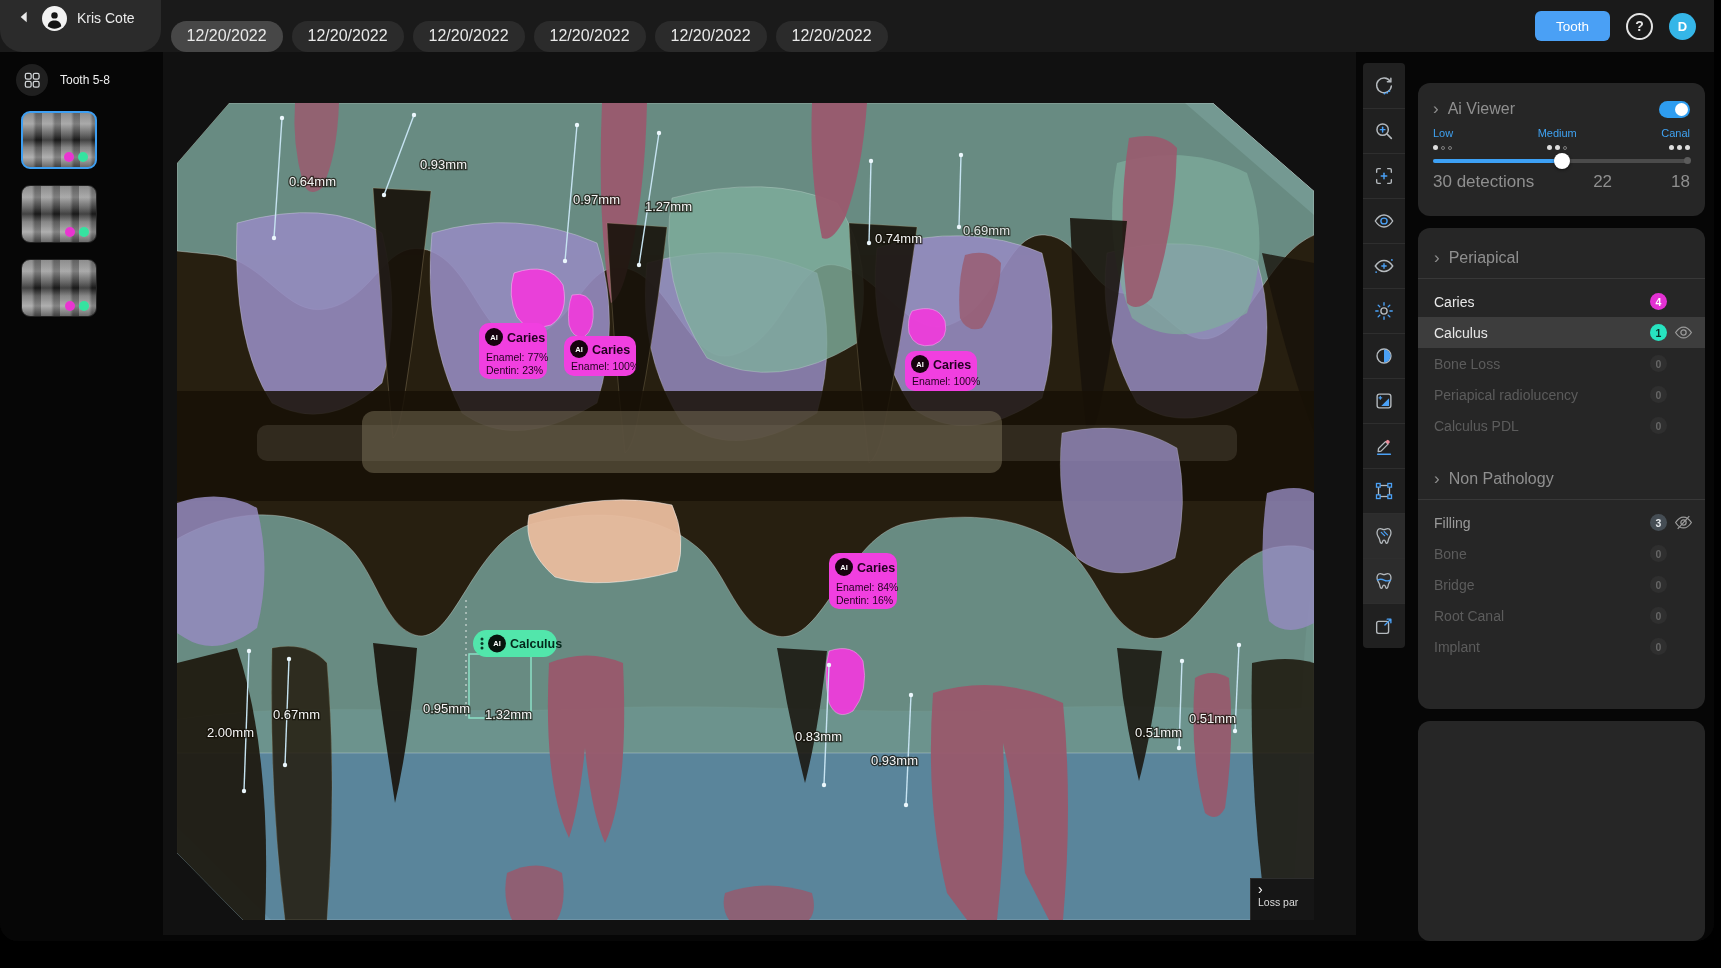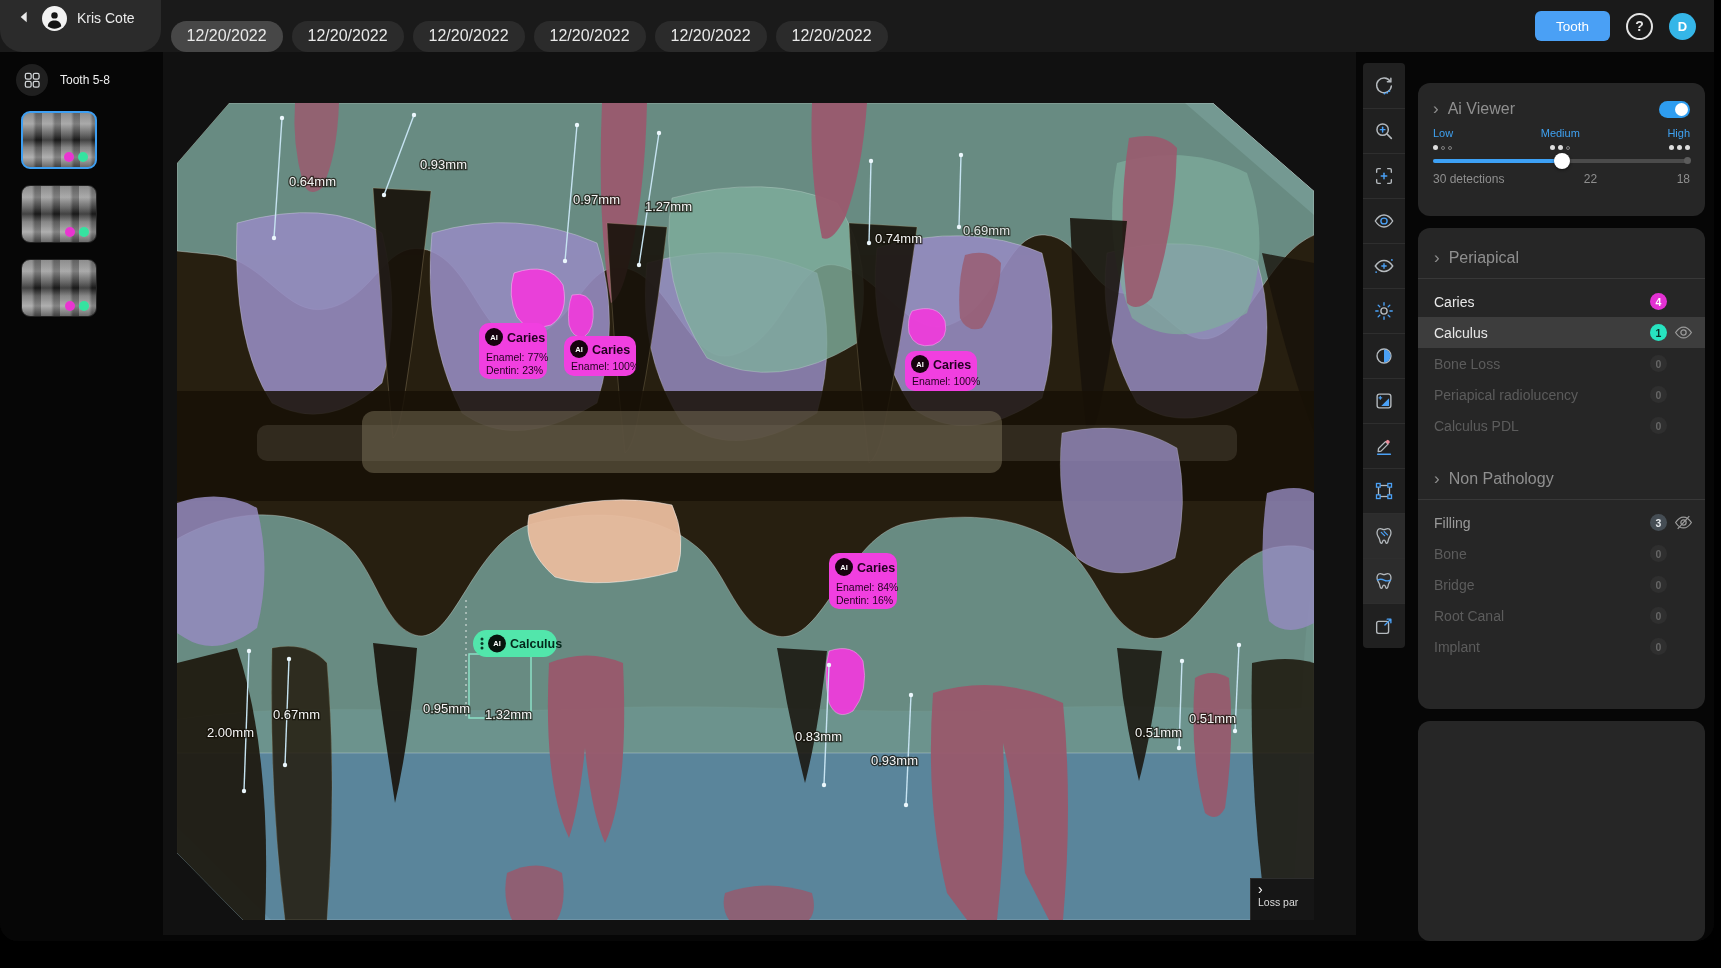--- a/index.html
+++ b/index.html
@@ -103,21 +103,21 @@
   .lvl { display:flex; flex-direction:column; gap:6px; font-size:11px; color:#3fa2f2; }
   .lvl.mid { align-items:center; }
   .lvl.high { align-items:flex-end; }
   .dots { display:flex; gap:3px; align-items:center; }
   .dt { width:5px; height:5px; border-radius:50%; background:#dedede; }
   .dt.o { background:transparent; border:1px solid #7e7e7e; width:4px; height:4px; }
   .track { margin:9px 15px 7px 15px; height:4px; border-radius:2px; background:#4b4b4b; position:relative; cursor:pointer; }
   .track .fill { width:50%; height:100%; background:#3da1f5; border-radius:2px; }
   .track .knob { position:absolute; left:calc(50% - 8px); top:-6px; width:16px; height:16px; background:#fff; border-radius:50%; box-shadow:0 1px 3px rgba(0,0,0,.5); }
   .track .enddot { position:absolute; right:-1px; top:-2px; width:7px; height:7px; background:#5c5c5c; border-radius:50%; }
-  .av-nums { display:flex; justify-content:space-between; padding:2px 15px 0 15px; font-size:12px; color:#8f8f8f; }
+  .av-nums { display:flex; justify-content:space-between; padding:2px 15px 0 15px; font-size:17px; color:#8f8f8f; }
 
   .findings-card { height:481px; overflow:hidden; }
   .fheader { display:flex; align-items:center; gap:9px; padding:21px 16px 11px 16px; }
   .fheader.second { padding-top:29px; }
   .fdivider { height:1px; background:#383838; margin:0 0 7px 0; }
   .frow { display:flex; align-items:center; height:31px; padding:0 12px 0 16px; }
   .frow.selected { background:#3d3d3d; }
   .flabel { flex:1; font-size:14px; color:#5c5c5c; }
   .frow.bright .flabel { color:#e8e8e8; }
   .frow.midtone .flabel { color:#9b9b9b; }
@@ -566,21 +566,21 @@
           </div>
           <div class="lvl mid">
             <span>Medium</span>
             <span class="dots">
                 <span class="dt"></span>
                 <span class="dt"></span>
                 <span class="dt o"></span>
               </span>
           </div>
           <div class="lvl high">
-            <span>High</span>
+            <span>Canal</span>
             <span class="dots">
                 <span class="dt"></span>
                 <span class="dt"></span>
                 <span class="dt"></span>
               </span>
           </div>
         </div>
         <div class="track">
           <div class="fill"></div>
           <div class="enddot"></div>

